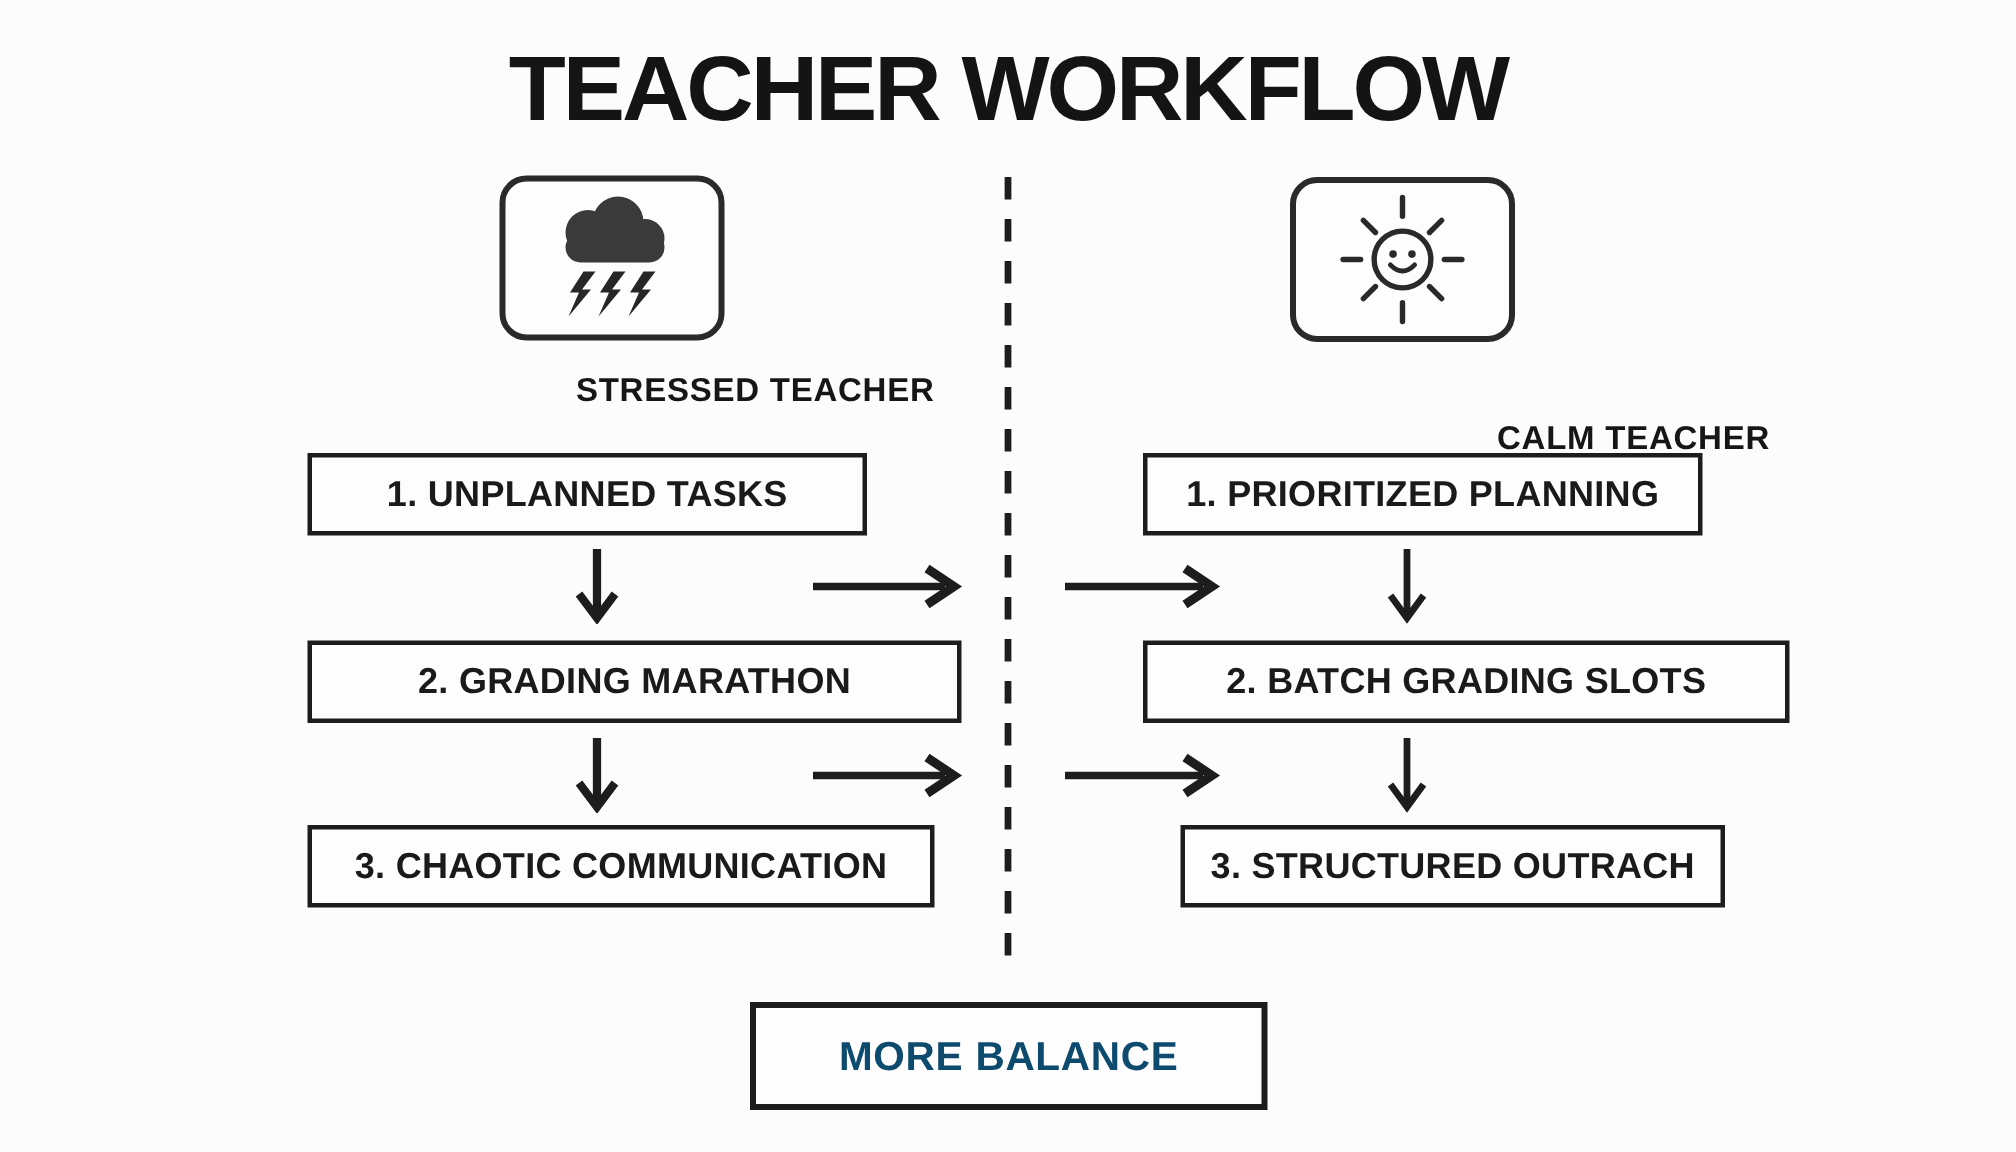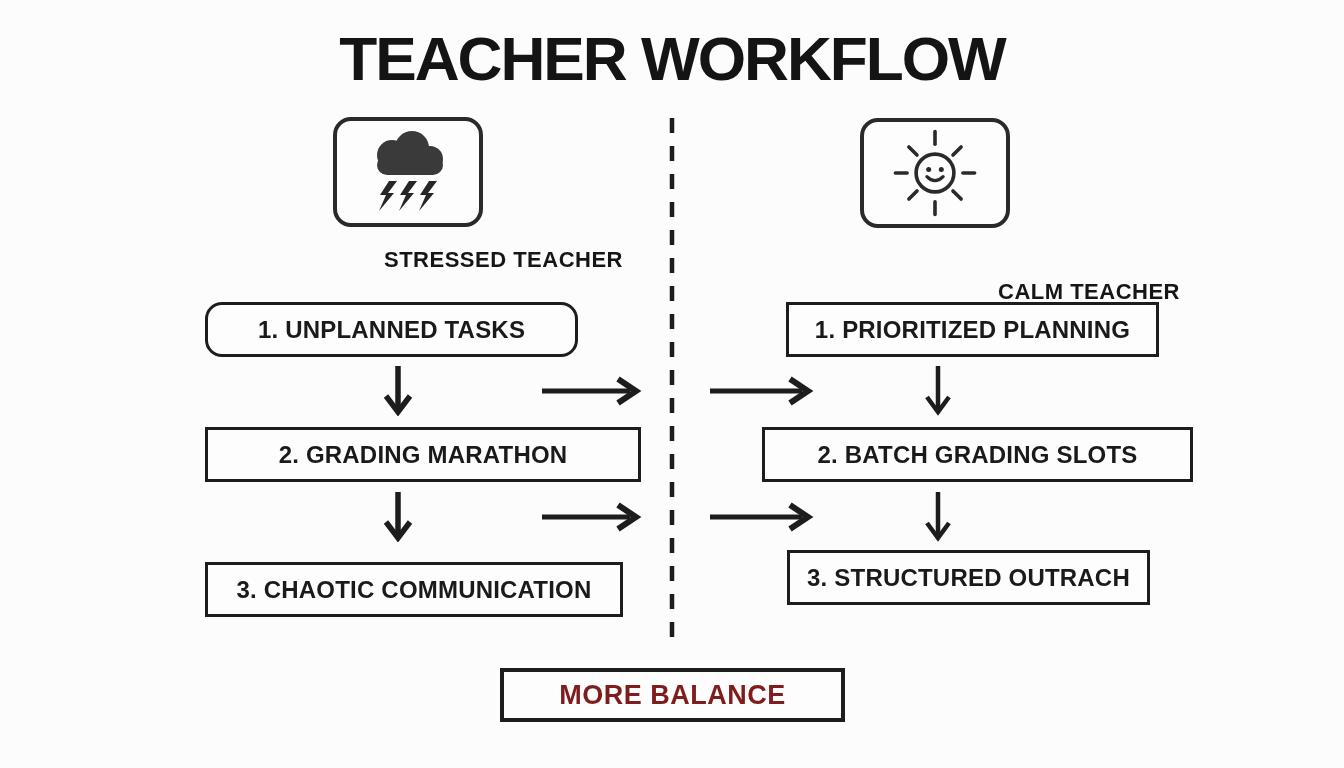--- a/index.html
+++ b/index.html
@@ -51,28 +51,28 @@
     background: #fdfdfd;
     display: flex; align-items: center; justify-content: center;
     font-size: 24px;
     font-weight: 700;
     letter-spacing: 0.2px;
     color: #1a1a1a;
     white-space: nowrap;
   }
 
   .footer-box {
-    height: 54px;
+    height: 72px;
     border: 4px solid #1d1d1d;
     background: #fdfdfd;
     display: flex; align-items: center; justify-content: center;
     font-size: 27px;
     font-weight: 800;
     letter-spacing: 0.5px;
-    color: #7f1d1d;
+    color: #0c4a6e;
   }
 
   svg { display: block; }
 </style>
 </head>
 <body>
 
 <div class="canvas">
 
   <div class="abs title">TEACHER WORKFLOW</div>
@@ -92,25 +92,25 @@
       <g fill="#262626">
         <path d="M33 52 L24 66 L30 66 L23 82 L38 64 L32 64 L41 52 Z"></path>
         <path d="M53 52 L44 66 L50 66 L43 82 L58 64 L52 64 L61 52 Z"></path>
         <path d="M73 52 L64 66 L70 66 L63 82 L78 64 L72 64 L81 52 Z"></path>
       </g>
     </svg>
   </div>
 
   <div class="abs col-header" style="left:173px; top:247px;">STRESSED TEACHER</div>
 
-  <div class="abs step-box" style="left:205px; top:302px; width:373px;border-radius:17px;">1. UNPLANNED TASKS</div>
+  <div class="abs step-box" style="left:205px; top:302px; width:373px;">1. UNPLANNED TASKS</div>
 
   <div class="abs step-box" style="left:205px; top:427px; width:436px;">2. GRADING MARATHON</div>
 
-  <div class="abs step-box" style="left:205px; top:550px; width:418px;margin-top:12px;">3. CHAOTIC COMMUNICATION</div>
+  <div class="abs step-box" style="left:205px; top:550px; width:418px;">3. CHAOTIC COMMUNICATION</div>
 
   <div class="abs icon-card" style="left:860px; top:118px;">
     <svg width="90" height="90" viewBox="0 0 100 100">
       <circle cx="50" cy="50" r="21" fill="none" stroke="#2a2a2a" stroke-width="4"></circle>
       <circle cx="43" cy="46" r="2.8" fill="#2a2a2a"></circle>
       <circle cx="57" cy="46" r="2.8" fill="#2a2a2a"></circle>
       <path d="M41 54 Q50 63 59 54" fill="none" stroke="#2a2a2a" stroke-width="3.6" stroke-linecap="round"></path>
       <g stroke="#2a2a2a" stroke-width="4" stroke-linecap="round">
         <line x1="50" y1="4" x2="50" y2="18"></line>
         <line x1="50" y1="82" x2="50" y2="96"></line>
@@ -119,21 +119,21 @@
         <line x1="21" y1="21" x2="30" y2="30"></line>
         <line x1="70" y1="70" x2="79" y2="79"></line>
         <line x1="79" y1="21" x2="70" y2="30"></line>
         <line x1="30" y1="70" x2="21" y2="79"></line>
       </g>
     </svg>
   </div>
 
   <div class="abs col-header" style="left:730px; top:247px;margin-top:32px;">CALM TEACHER</div>
 
-  <div class="abs step-box" style="left:762px; top:302px; width:373px;margin-left:24px;">1. PRIORITIZED PLANNING</div>
+  <div class="abs step-box" style="left:762px; top:302px; width:373px;">1. PRIORITIZED PLANNING</div>
 
   <div class="abs step-box" style="left:762px; top:427px; width:431px;">2. BATCH GRADING SLOTS</div>
 
   <div class="abs step-box" style="left:762px; top:550px; width:363px;margin-left:25px;">3. STRUCTURED OUTRACH</div>
 
   <svg class="abs" style="left:381px; top:364px;" width="34" height="52" viewBox="0 0 34 52">
     <line x1="17" y1="2" x2="17" y2="44" stroke="#1d1d1d" stroke-width="5.5"></line>
     <path d="M5 32 L17 48 L29 32" fill="none" stroke="#1d1d1d" stroke-width="5.5"></path>
   </svg>
   <svg class="abs" style="left:381px; top:490px;" width="34" height="52" viewBox="0 0 34 52">

